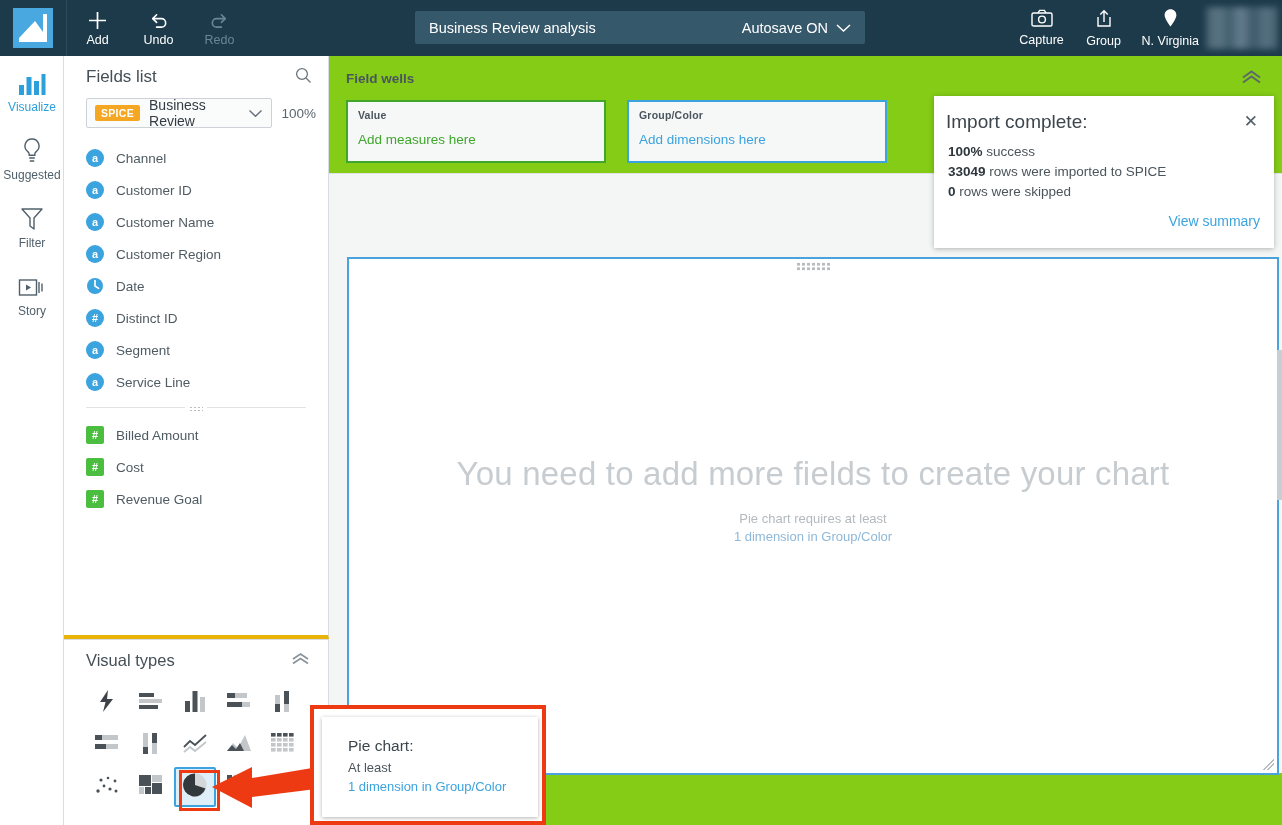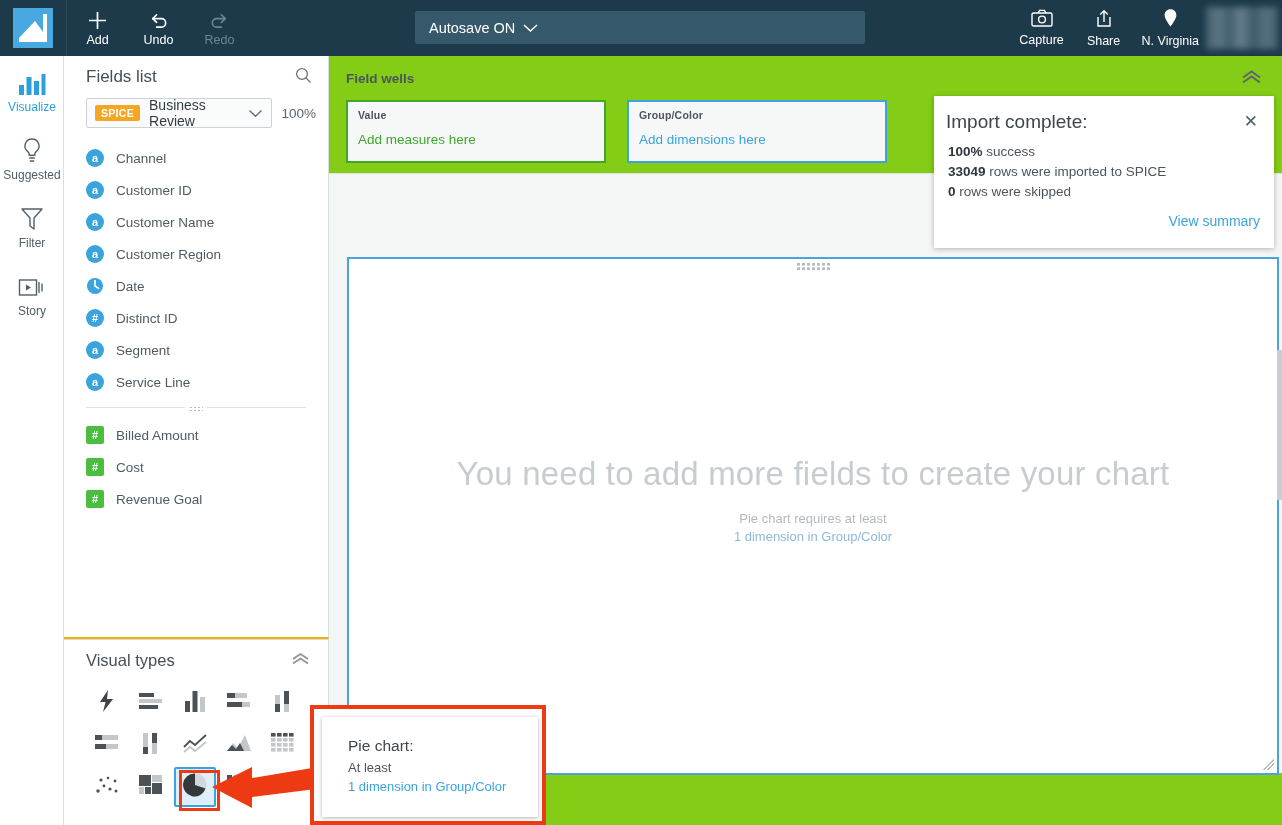--- a/index.html
+++ b/index.html
@@ -68,21 +68,21 @@
     display: flex; flex-direction: column; align-items: center; gap: 4px;
     color: #50606b; cursor: pointer;
   }
   .rail-item .lbl { font-size: 12px; }
   .rail-item.active { color: #2d9fdb; }
   .rail-item .glyph { height: 28px; display: flex; align-items: flex-end; justify-content: center; }
 
   
   .fields-panel {
     position: absolute; left: 64px; top: 56px; width: 265px; height: 583px;
-    background: #ffffff; border-right: 1px solid #d8dde1; border-bottom: 2px solid #eab308;
+    background: #ffffff; border-right: 1px solid #d8dde1; border-bottom: 4px solid #eab308;
   }
   .fp-head {
     height: 42px; display: flex; align-items: center; padding: 0 16px 0 22px;
   }
   .fp-title { font-size: 17px; color: #444f57; flex: 1; }
   .fp-search { cursor: pointer; }
 
   .ds-row { display: flex; align-items: center; padding: 0 12px 0 22px; gap: 9px; }
   .ds-select {
     flex: 1; height: 30px; border: 1px solid #ccd2d7; border-radius: 2px; background: #fafbfb;
@@ -260,20 +260,21 @@
       <span class="glyph">
         <svg width="21" height="21" viewBox="0 0 22 22">
             <path d="M17 9H8a4.5 4.5 0 0 0 0 9h5" stroke="#6c8696" stroke-width="1.7" fill="none" stroke-linecap="round"></path>
             <path d="M17 9l-4-4M17 9l-4 4" stroke="#6c8696" stroke-width="1.7" fill="none" stroke-linecap="round"></path>
           </svg>
       </span>
       <span class="lbl">Redo</span>
     </div>
 
     <div class="title-pill">
+      <span class="t-name">Business Review analysis</span>
       <span class="t-auto">
         <span>Autosave ON</span>
         <span>
           <svg width="15" height="10" viewBox="0 0 15 10">
               <path d="M1 2l6.5 6L14 2" stroke="#fff" stroke-width="1.5" fill="none"></path>
             </svg>
         </span>
       </span>
     </div>
 
@@ -288,21 +289,21 @@
         </span>
         <span class="lbl">Capture</span>
       </div>
       <div class="tb-rbtn">
         <span class="glyph">
           <svg width="20" height="19" viewBox="0 0 20 19">
               <path d="M4 8v9h12V8" stroke="#fff" stroke-width="1.4" fill="none"></path>
               <path d="M10 13V2M6.3 5.6L10 1.8l3.7 3.8" stroke="#fff" stroke-width="1.4" fill="none"></path>
             </svg>
         </span>
-        <span class="lbl">Share</span>
+        <span class="lbl">Group</span>
       </div>
       <div class="tb-rbtn">
         <span class="glyph">
           <svg width="15" height="20" viewBox="0 0 15 20">
               <path d="M7.5 1.2C4.2 1.2 1.6 3.8 1.6 7c0 4.3 5.9 11.5 5.9 11.5S13.4 11.3 13.4 7c0-3.2-2.6-5.8-5.9-5.8z" fill="#fff"></path>
             </svg>
         </span>
         <span class="lbl">N. Virginia</span>
       </div>
       <div class="user-blur"></div>

